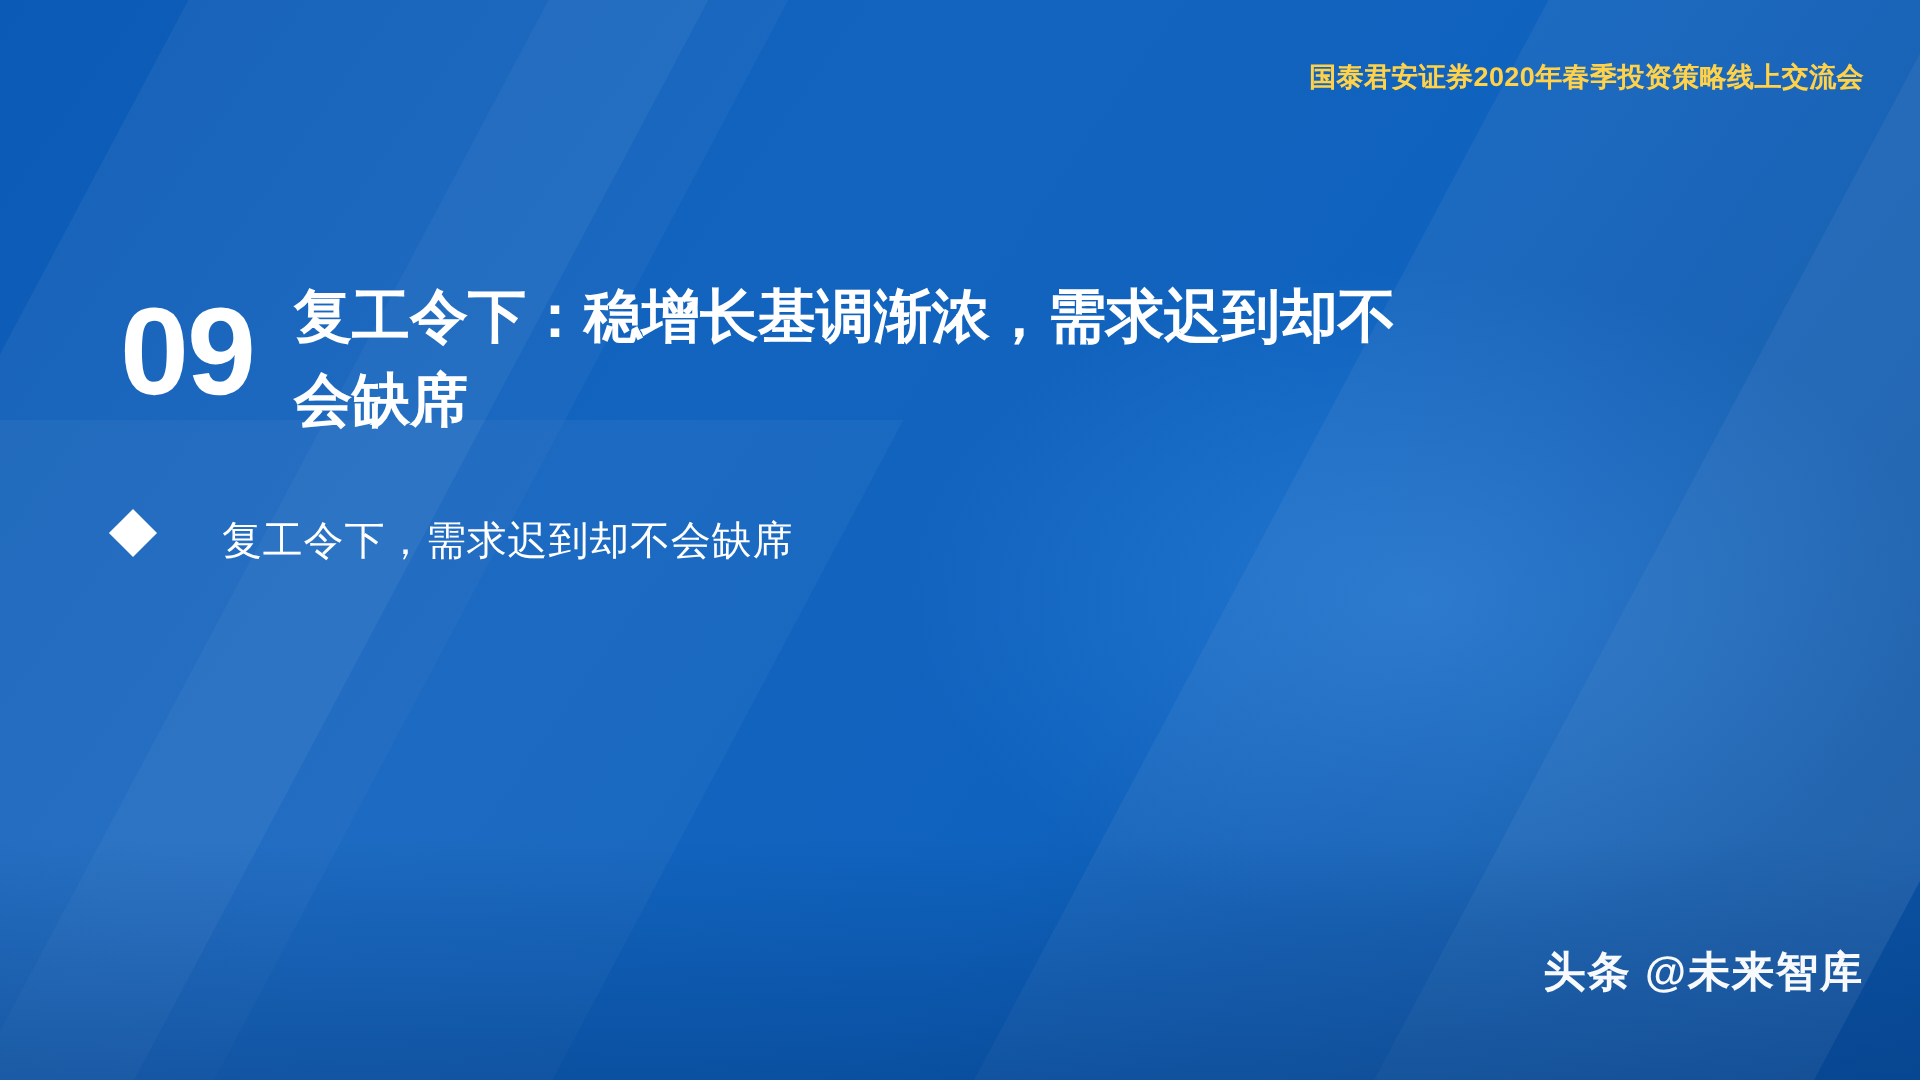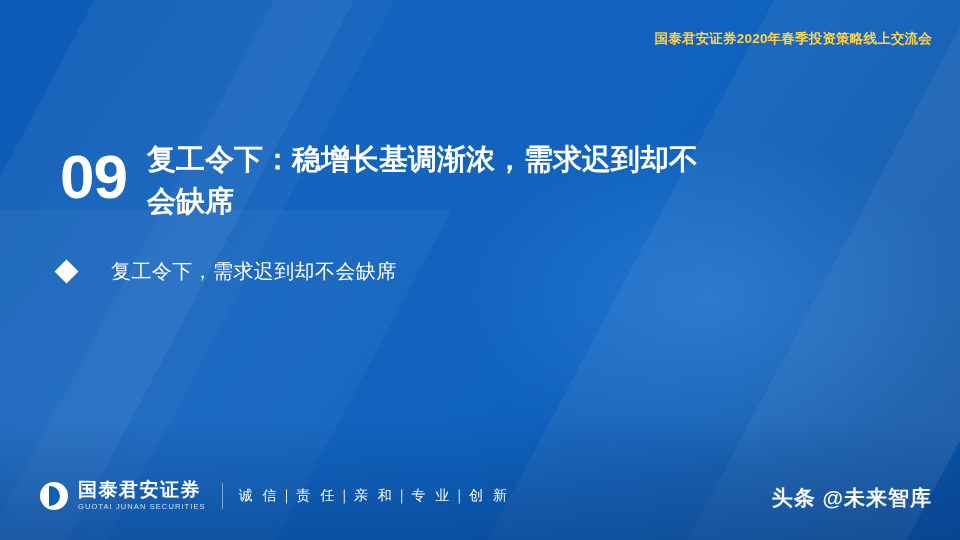--- a/index.html
+++ b/index.html
@@ -82,21 +82,21 @@
 
   
   .bullets {
     position: absolute;
     left: 58px;
     top: 258px;
     width: 760px;
   }
   .bullet-row {
     display: flex;
-    align-items: center;
+    align-items: flex-start;
     margin-bottom: 38px;
   }
   .diamond {
     width: 17px;
     height: 17px;
     background: #ffffff;
     transform: rotate(45deg);
     margin-right: 36px;
     flex: 0 0 auto;
   }
@@ -155,21 +155,21 @@
   .slogan {
     color: #ffffff;
     font-size: 14px;
     letter-spacing: 3px;
     white-space: nowrap;
   }
 
   .watermark {
     position: absolute;
     right: 28px;
-    bottom: 28px;
+    bottom: 40px;
     color: #ffffff;
     font-size: 21px;
     font-weight: bold;
     letter-spacing: 1px;
     white-space: nowrap;
     opacity: 0.97;
   }
 </style>
 </head>
 <body>
@@ -191,25 +191,16 @@
     <div class="title-text">复工令下：稳增长基调渐浓，需求迟到却不会缺席</div>
   </div>
 
   <div class="bullets">
     <div class="bullet-row">
       <div class="diamond"></div>
       <div class="bullet-text">复工令下，需求迟到却不会缺席</div>
     </div>
   </div>
 
-  <div class="footer-logo">
-    <div class="logo-mark"></div>
-    <div>
-      <div class="logo-cn">国泰君安证券</div>
-      <div class="logo-en">GUOTAI JUNAN SECURITIES</div>
-    </div>
-    <div class="logo-divider"></div>
-    <div class="slogan">诚 信｜责 任｜亲 和｜专 业｜创 新</div>
-  </div>
 
   <div class="watermark">头条 @未来智库</div>
 
 </div>
 
 </body></html>

